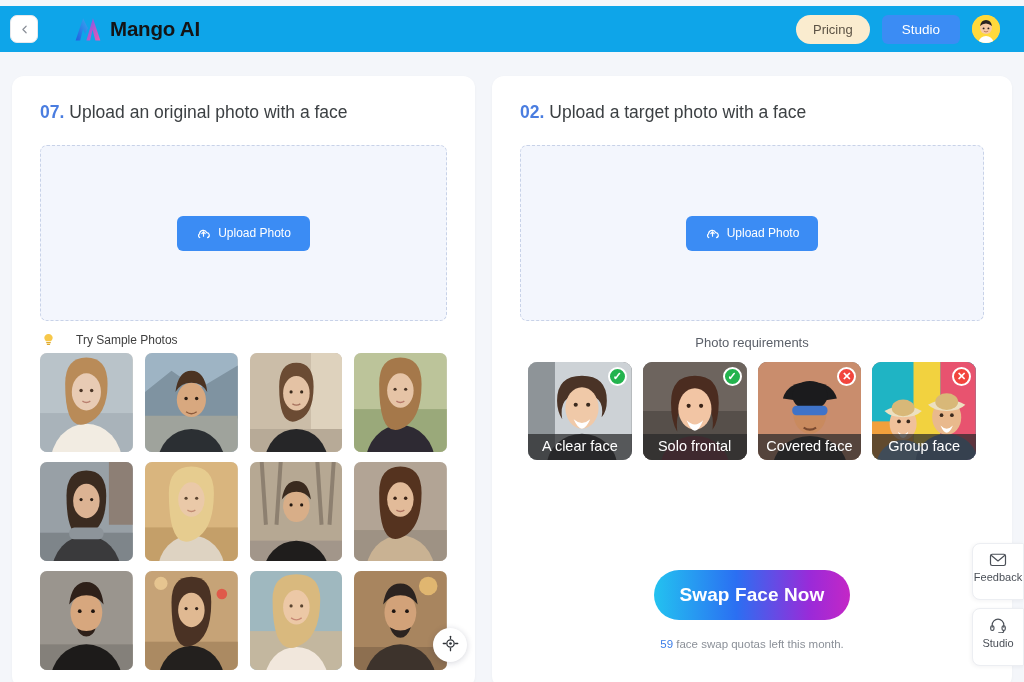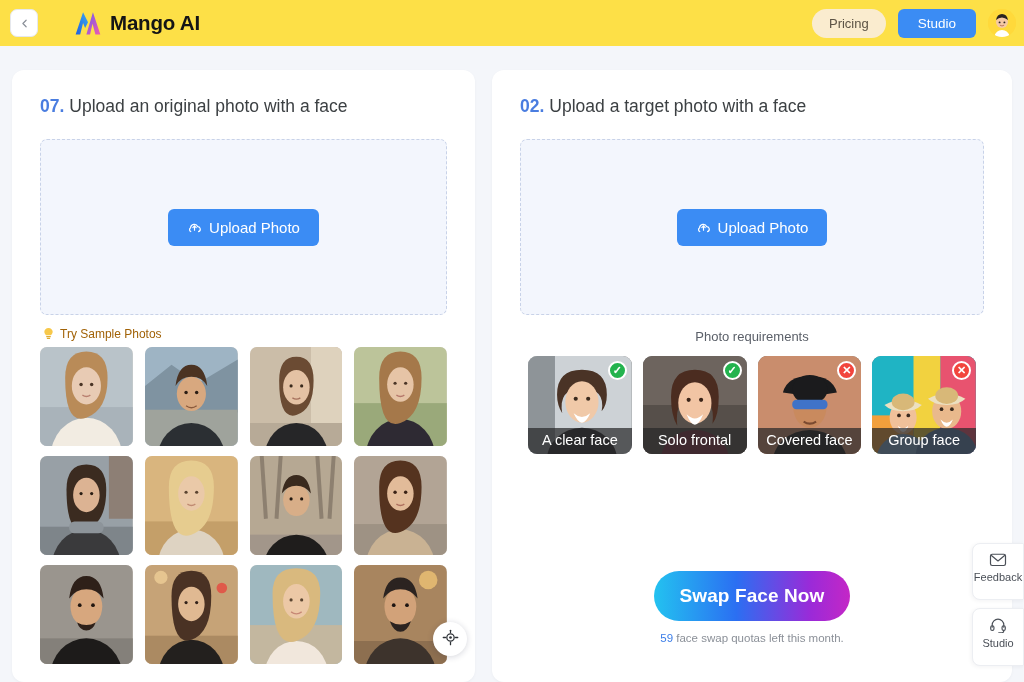--- a/index.html
+++ b/index.html
@@ -13,26 +13,27 @@
   body {
     background: #f4f6fa;
     font-family: "Liberation Sans", sans-serif;
     color: #3c4043;
     -webkit-font-smoothing: antialiased;
   }
 
   
   .header {
     height: 46px;
-    background: #fde047;
-    display: flex;
-    align-items: center;
-    padding: 0 8px 0 10px;
+    background: #0ea5e9;
+    display: flex;
+    align-items: center;
+    padding: 0 24px 0 10px;
     position: relative;
     z-index: 20;
+    margin-top: 6px;
   }
 
   .back-btn {
     width: 28px;
     height: 28px;
     border: 1px solid #e6e8ec;
     border-radius: 7px;
     background: #fff;
     display: flex;
     align-items: center;
@@ -131,38 +132,38 @@
     display: flex;
     align-items: center;
     justify-content: center;
   }
 
   .upload-btn {
     background: #3b8cf4;
     color: #fff;
     border: none;
     border-radius: 6px;
-    font-size: 15px;
+    font-size: 12px;
     font-family: inherit;
     padding: 10px 19px;
     display: inline-flex;
     align-items: center;
     gap: 7px;
     cursor: pointer;
   }
   .upload-btn svg { display: block; }
 
   
   .sample-head {
     display: flex;
     align-items: center;
-    gap: 5px;
+    gap: 21px;
     margin: 12px 0 6px 2px;
     font-size: 12px;
-    color: #a16207;
+    color: #404040;
   }
   .bulb-icon { width: 13px; height: 14px; display: block; }
 
   .sample-grid {
     display: grid;
     grid-template-columns: repeat(4, 1fr);
     gap: 10px 12px;
   }
   .sample-cell {
     height: 99px;
@@ -256,21 +257,21 @@
     border-radius: 25px;
     background: linear-gradient(90deg,#23c2f0 0%,#2b6ff2 42%,#9b2ad8 80%,#c427c6 100%);
     color: #ffffff;
     font-size: 19px;
     font-weight: bold;
     font-family: inherit;
     cursor: pointer;
     letter-spacing: 0.1px;
   }
   .quota {
-    margin-top: 11px;
+    margin-top: 18px;
     font-size: 11.5px;
     color: #8b9098;
   }
   .quota-num { color: #3b7de8; }
 
   
   .rail {
     position: absolute;
     right: 0;
     bottom: 16px;

